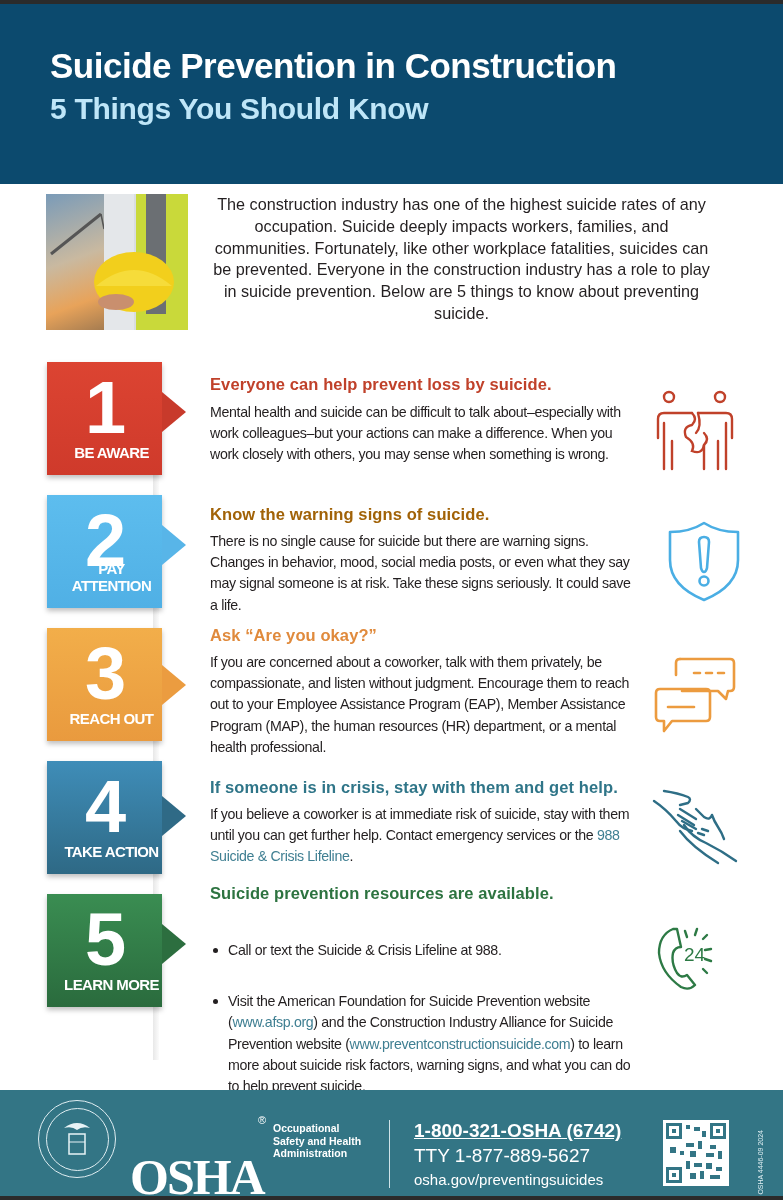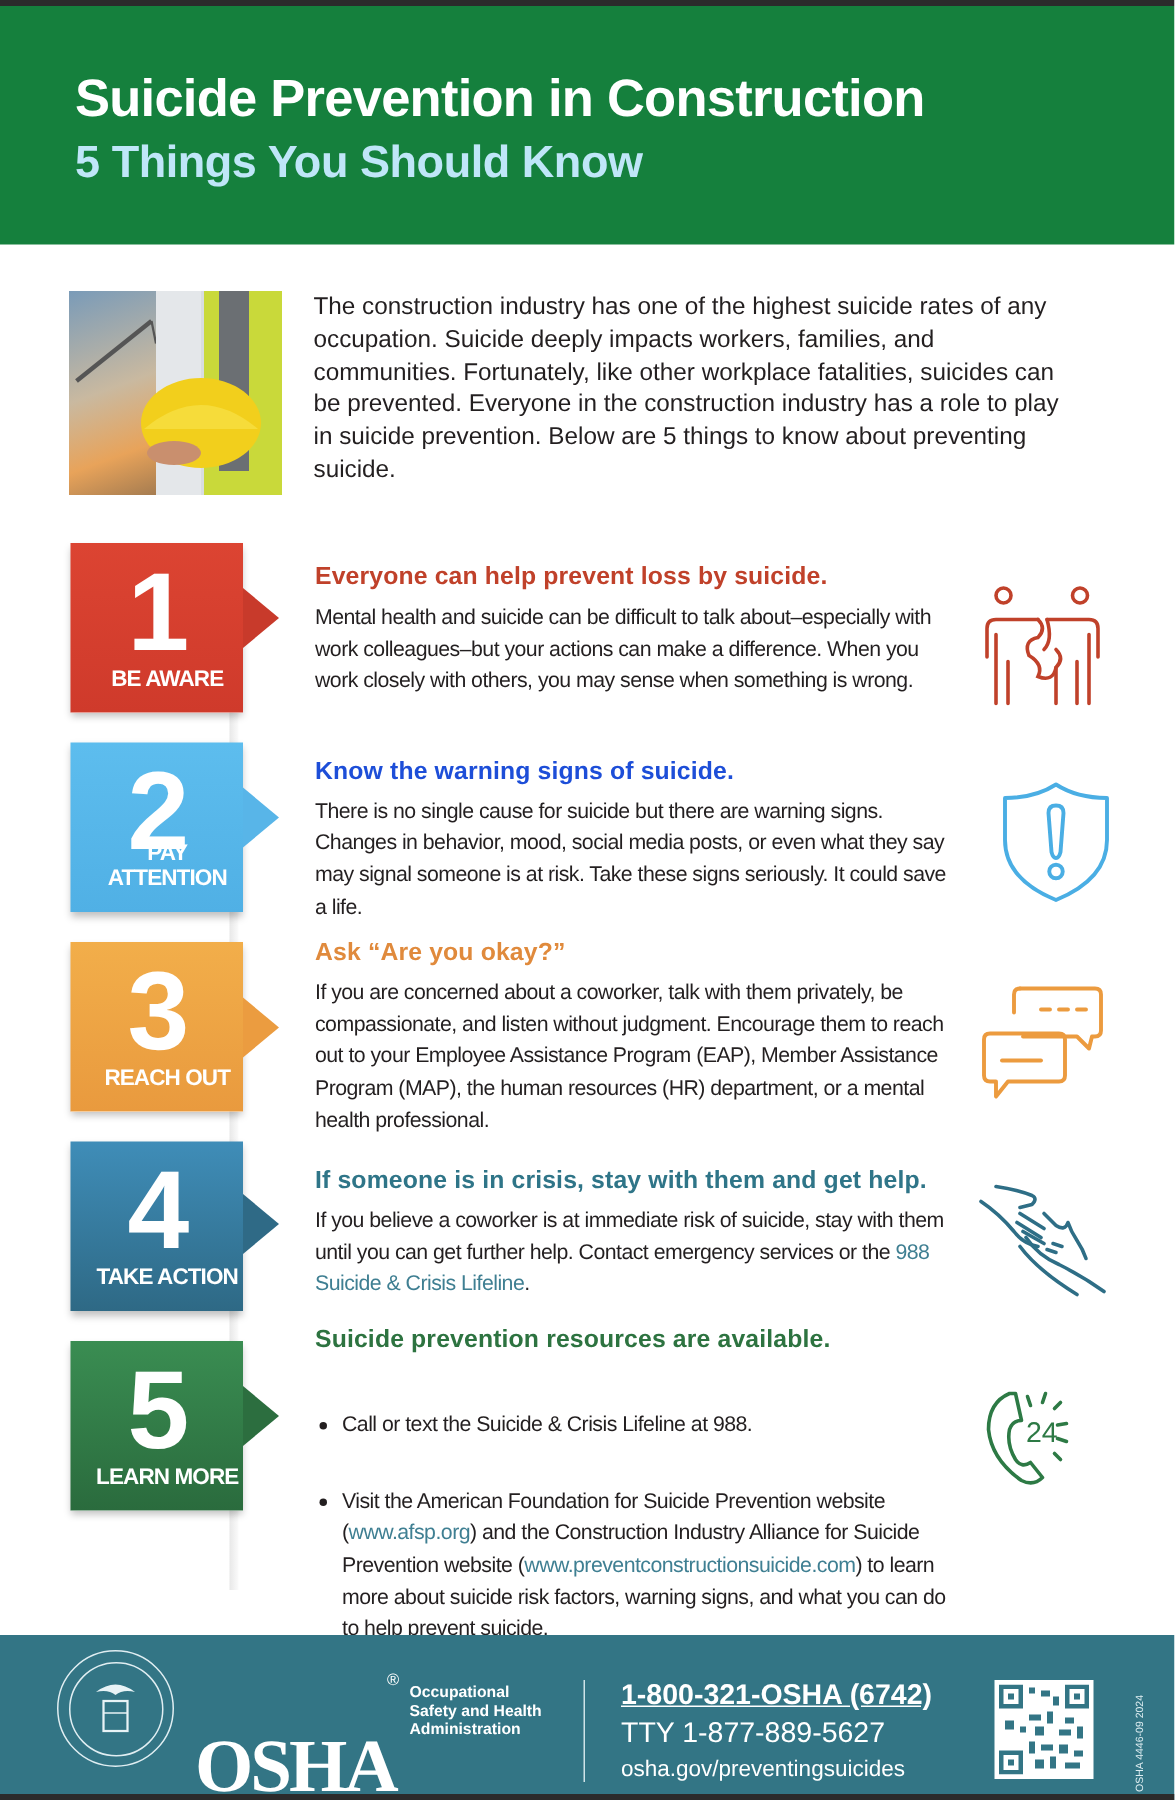--- a/index.html
+++ b/index.html
@@ -1,24 +1,24 @@
 <!DOCTYPE html>
 <html><head>
 <meta charset="utf-8">
 <style>
   *{box-sizing:border-box;margin:0;padding:0;}
   html,body{width:783px;height:1200px;overflow:hidden;background:#fff;}
   body{font-family:"Liberation Sans",sans-serif;color:#231f20;position:relative;}
   .topbar{position:absolute;left:0;top:0;width:783px;height:4px;background:#2b2b2b;}
-  .header{position:absolute;left:0;top:4px;width:783px;height:159px;background:#15803d;}
+  .header{position:absolute;left:0;top:4px;width:783px;height:180px;background:#0c4a6e;}
   .header .title{position:absolute;left:50px;top:42px;font-size:35px;font-weight:bold;color:#fff;letter-spacing:-0.5px;}
   .header .subtitle{position:absolute;left:50px;top:88px;font-size:30px;color:#bfe6f8;letter-spacing:-0.3px;}
   .photo{position:absolute;left:46px;top:194px;width:142px;height:136px;overflow:hidden;
     background:linear-gradient(160deg,#7a9bb8 0%,#c9b9a0 40%,#e8a35a 65%,#6b5a48 100%);}
-  .intro{position:absolute;left:209px;top:194px;width:505px;font-size:16.2px;line-height:21.8px;color:#231f20;}
+  .intro{position:absolute;left:209px;top:194px;width:505px;font-size:16.2px;line-height:21.8px;color:#231f20;text-align:center;}
   .spine{position:absolute;left:153px;top:470px;width:6px;height:590px;background:linear-gradient(90deg,#e8e8e8,#fbfbfb);}
   .step-box{position:absolute;left:47px;width:115px;height:113px;color:#fff;text-align:center;box-shadow:0 3px 5px rgba(0,0,0,0.25);}
   .step-box .num{position:absolute;left:0;right:0;top:6px;font-size:74px;font-weight:bold;line-height:80px;letter-spacing:-2px;}
   .step-box .lbl{position:absolute;left:0;right:0;bottom:14px;font-size:15px;font-weight:bold;letter-spacing:-0.6px;padding-left:14px;}
   .arrow{position:absolute;left:162px;width:0;height:0;border-top:20px solid transparent;border-bottom:20px solid transparent;border-left:24px solid;}
   .s-head{position:absolute;left:210px;font-size:16.5px;font-weight:bold;letter-spacing:0.1px;}
   .s-body{position:absolute;left:210px;width:430px;font-size:14.2px;line-height:21.2px;color:#231f20;letter-spacing:-0.35px;}
   .link{color:#3f7f92;}
   .s-list{position:absolute;left:210px;width:430px;font-size:14.2px;line-height:21.2px;list-style:none;letter-spacing:-0.35px;}
   .s-list li{position:relative;padding-left:18px;margin-top:30px;}
@@ -86,21 +86,21 @@
     </g>
   </svg>
 </section>
 
 <section>
   <div class="step-box" style="top:495px;background:linear-gradient(180deg,#5dbdee,#50b0e5);">
     <div class="num">2</div>
     <div class="lbl">PAY ATTENTION</div>
   </div>
   <div class="arrow" style="top:525px;border-left-color:#58b5e8;"></div>
-  <h3 class="s-head" style="top:505px;color:#1d4ed8;">Know the warning signs of suicide.</h3>
+  <h3 class="s-head" style="top:505px;color:#a16207;">Know the warning signs of suicide.</h3>
   <p class="s-body" style="top:531px;">There is no single cause for suicide but there are warning signs. Changes in behavior, mood, social media posts, or even what they say may signal someone is at risk. Take these signs seriously. It could save a life.</p>
   <svg class="icon" style="left:666px;top:520px;" width="76" height="82" viewBox="0 0 76 82">
     <g fill="none" stroke="#4aaee4" stroke-width="2.6" stroke-linejoin="round">
       <path d="M38 3 Q24 12 4 12 V40 Q4 66 38 80 Q72 66 72 40 V12 Q52 12 38 3 Z"></path>
       <path d="M33 22 Q33 17 38 17 Q43 17 43 22 L41 48 Q40 52 38 52 Q36 52 35 48 Z"></path>
       <circle cx="38" cy="61" r="4.5"></circle>
     </g>
   </svg>
 </section>
 

